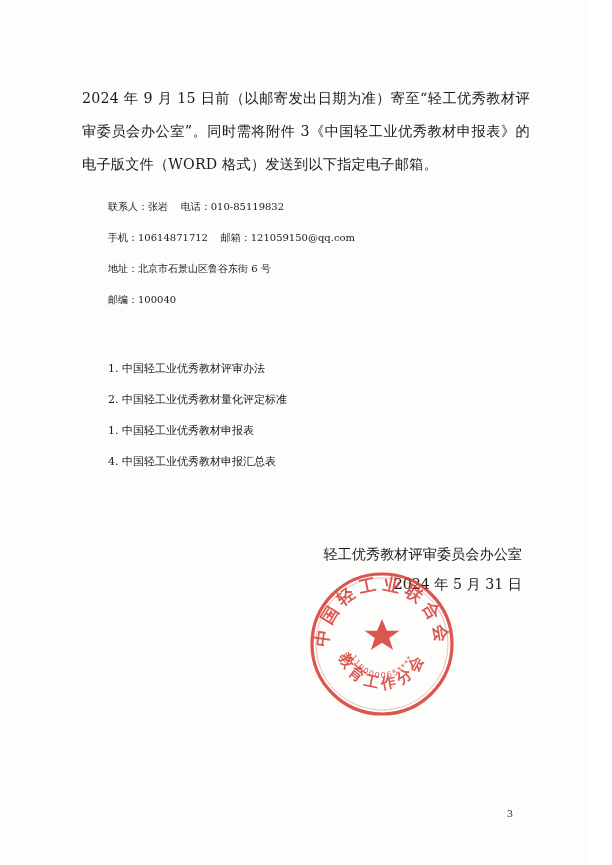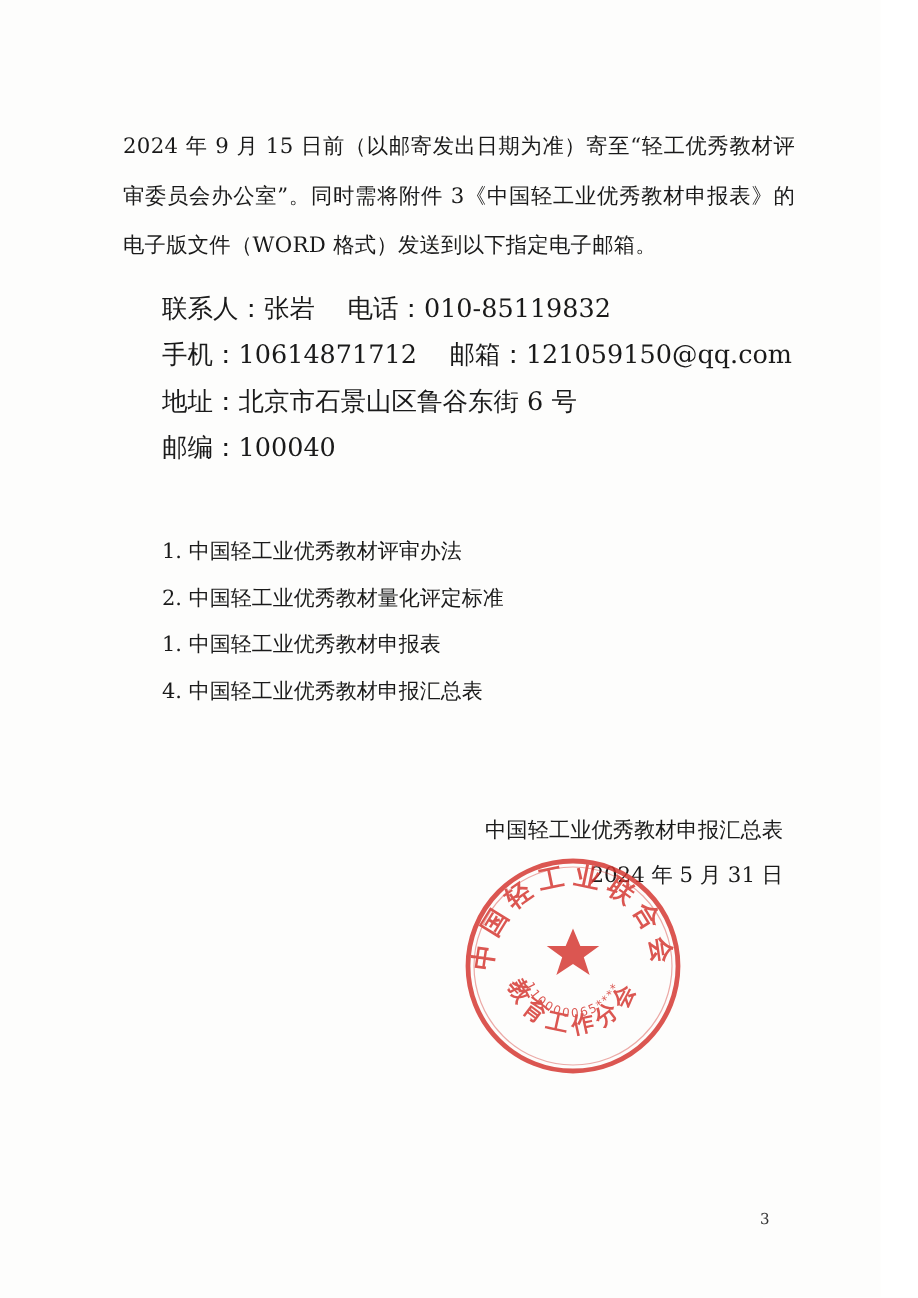--- a/index.html
+++ b/index.html
@@ -35,37 +35,37 @@
     text-align: justify;
     text-justify: inter-ideograph;
     letter-spacing: 0.2px;
     margin: 0;
   }
   .contact-block {
     margin-top: 10px;
     padding-left: 26px;
   }
   .contact-line {
-    font-size: 17px;
+    font-size: 10px;
     line-height: 31px;
     white-space: pre;
   }
   .gap {
     height: 38px;
   }
   .attach-title {
     padding-left: 26px;
     font-size: 14.2px;
     line-height: 31px;
   }
   .attach-list {
     padding-left: 26px;
   }
   .attach-item {
-    font-size: 14px;
+    font-size: 11px;
     line-height: 31px;
   }
   .sign-block {
     margin-top: 62px;
     text-align: right;
     padding-right: 8px;
   }
   .sign-line {
     font-size: 14.2px;
     line-height: 30px;
@@ -110,21 +110,21 @@
 
 
     <div class="attach-list">
       <div class="attach-item">1. 中国轻工业优秀教材评审办法</div>
       <div class="attach-item">2. 中国轻工业优秀教材量化评定标准</div>
       <div class="attach-item">1. 中国轻工业优秀教材申报表</div>
       <div class="attach-item">4. 中国轻工业优秀教材申报汇总表</div>
     </div>
 
     <div class="sign-block">
-      <div class="sign-line">中国轻工业优秀教材申报汇总表</div>
+      <div class="sign-line">轻工优秀教材评审委员会办公室</div>
       <div class="sign-line">2024 年 5 月 31 日</div>
     </div>
 
   </div>
 
   <div class="seal">
     <svg width="148" height="148" viewBox="0 0 148 148" xmlns="http://www.w3.org/2000/svg">
       <defs>
         <path id="topArc" d="M 20,74 A 54,54 0 0 1 128,74"></path>
         <path id="botArc" d="M 30,74 A 44,44 0 0 0 118,74"></path>

